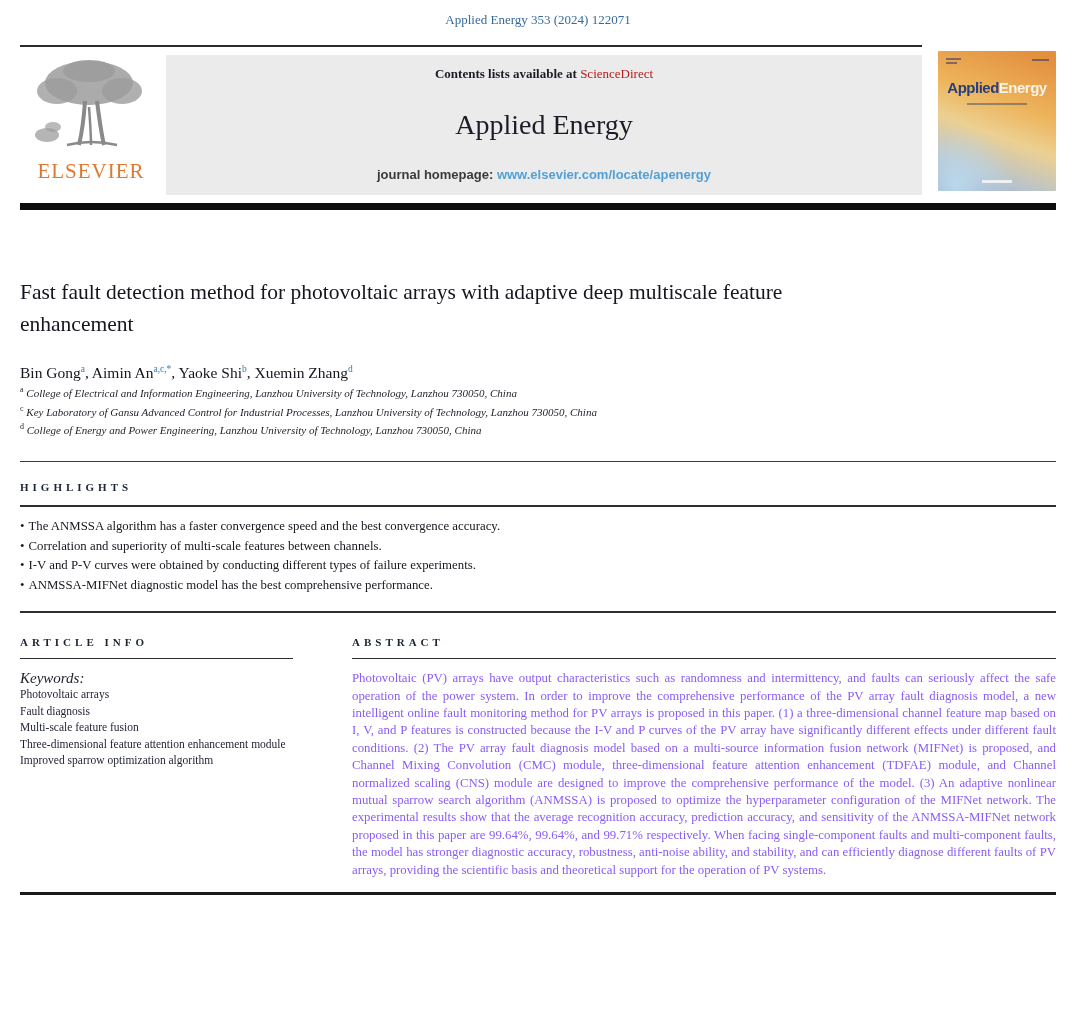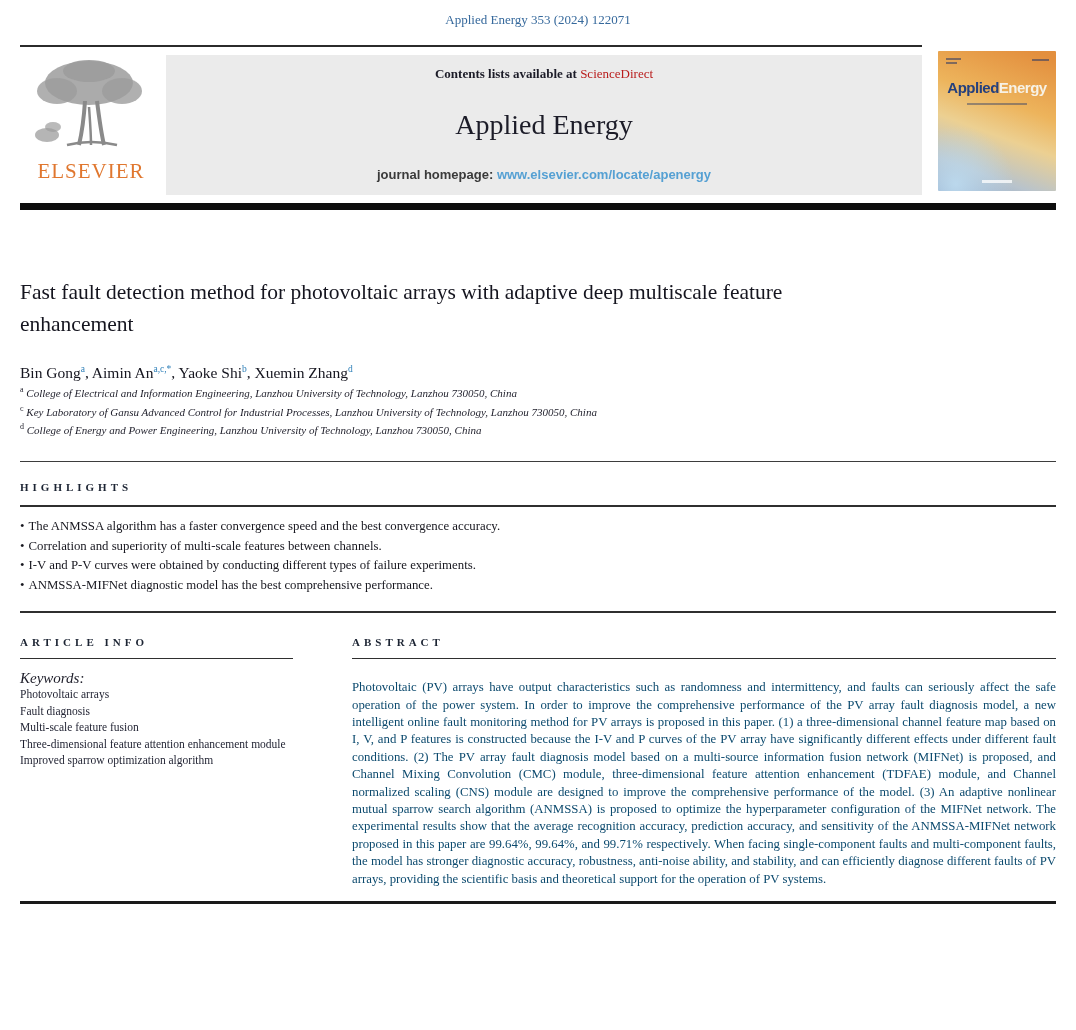--- a/index.html
+++ b/index.html
@@ -91,22 +91,22 @@
 
   
   .info-abstract-row { display: flex; margin-top: 23px; }
   .info-col { width: 300px; flex-shrink: 0; }
   .abs-col { flex: 1; margin-left: 32px; }
   .col-rule { border-top: 1.5px solid #2f2f2f; margin-top: 10px; }
   .info-col .col-rule { width: 273px; }
   .kw-label { font-style: italic; font-size: 15px; margin-top: 11px; line-height: 16px; color: #1e1e2a; }
   .kw { font-size: 11.5px; line-height: 16.5px; color: #1e2030; }
   .abs-text {
-    margin-top: 20px; font-size: 12.8px; line-height: 17.4px;
-    text-align: justify; color: #0c4a6e;
+    margin-top: 11px; font-size: 12.8px; line-height: 17.4px;
+    text-align: justify; color: #8b5cf6;
   }
   .rule-double { margin-top: 13px; height: 3px; border-top: 1px solid #1a1a1a; border-bottom: 2px solid #1a1a1a; }
 </style>
 </head>
 <body>
 
 <div class="page">
 
   <div class="citation">Applied Energy 353 (2024) 122071</div>
 

